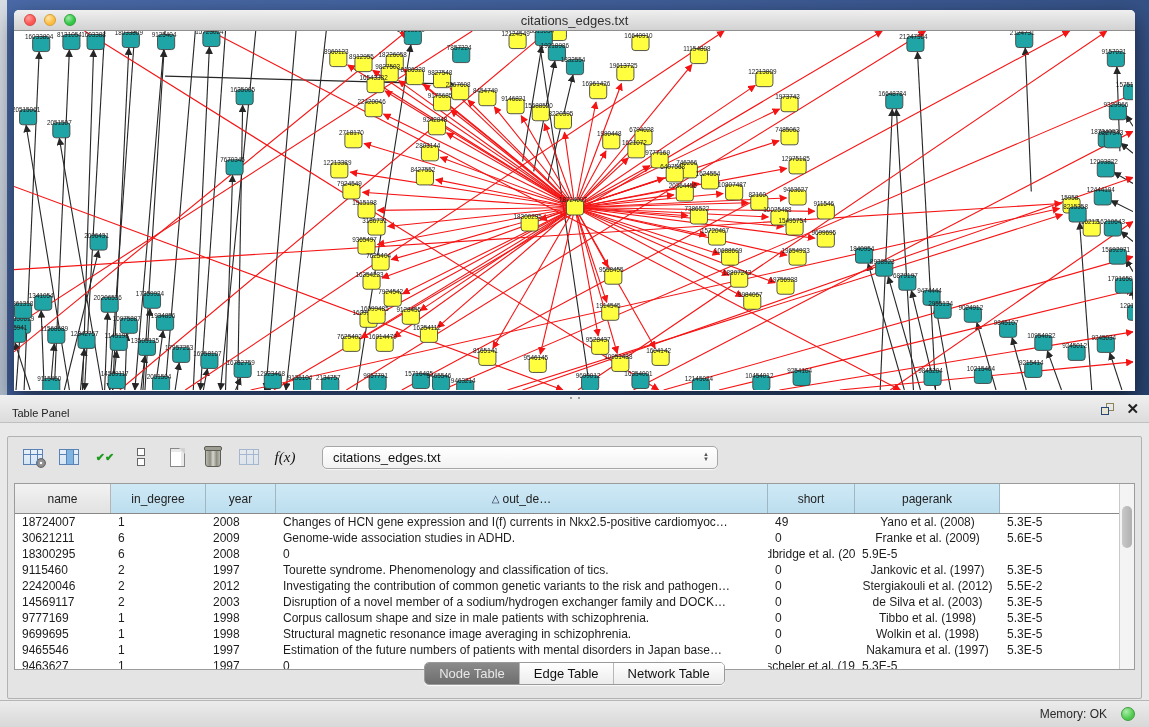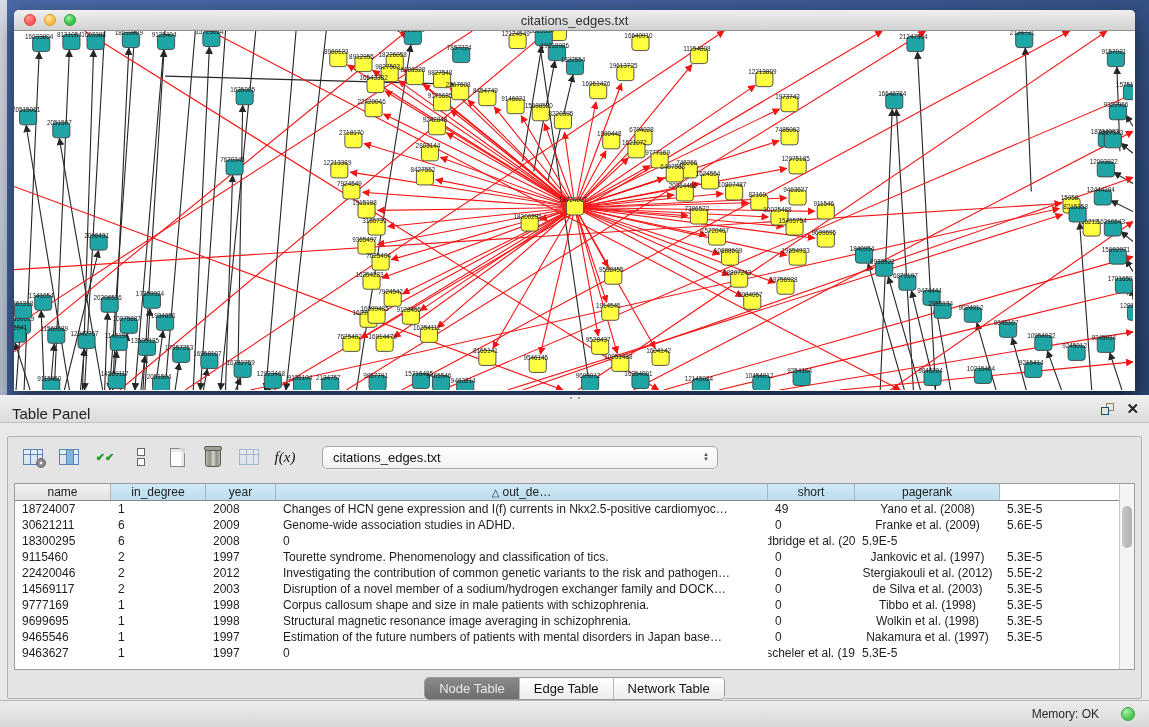--- a/index.html
+++ b/index.html
@@ -25,21 +25,21 @@
   .tl-red   { background:radial-gradient(circle at 35% 30%,#ff9d99,#fc5753 60%); border:1px solid #d94542; }
   .tl-yel   { background:radial-gradient(circle at 35% 30%,#ffe6a8,#fdbc40 60%); border:1px solid #d79e33; }
   .tl-grn   { background:radial-gradient(circle at 35% 30%,#9fe8a5,#33c748 60%); border:1px solid #2aa336; }
   .gcanvas { position:relative; width:1119px; height:359px; background:#ffffff; overflow:hidden; }
   .gcanvas svg { display:block; }
 
   
   .tpanel { position:absolute; left:0; top:395px; width:1149px; height:332px; background:#E9E9E9; }
   .tpanel-header { height:28px; background:linear-gradient(#f0f0f0,#dcdcdc);
     border-bottom:1px solid #c0c0c0; display:flex; align-items:center; padding:0 12px; position:relative; }
-  .tpanel-title { font-size:15px; color:#222;margin-top:9px; }
+  .tpanel-title { font-size:11px; color:#222;margin-top:9px; }
   .tpanel-header-icons { position:absolute; right:10px; top:0; height:28px; display:flex; align-items:center; gap:12px; }
   .float-ic { width:13px; height:12px; position:relative; }
   .float-ic .sq1 { position:absolute; left:0; bottom:0; width:8px; height:8px; border:1px solid #26477a; background:#e8e4d2;}
   .float-ic .sq2 { position:absolute; right:0; top:0; width:8px; height:8px; border:1px solid #8a8458; background:transparent;}
   .close-ic { font-size:15px; font-weight:bold; color:#222; line-height:14px; }
   .splitter-dot { position:absolute; left:50%; top:1px; width:14px; height:4px; margin-left:-7px;
     background:radial-gradient(circle 2px at 3px 2px,#9a9a9a 55%,transparent 60%),
                radial-gradient(circle 2px at 11px 2px,#9a9a9a 55%,transparent 60%); }
 
   .tpanel-container { position:absolute; left:7px; right:7px; top:41px; bottom:28px;
@@ -52,46 +52,46 @@
     border:1px solid #a6a6a6; border-radius:5px; display:flex; align-items:center;
     padding:0 6px 0 10px; box-shadow:0 1px 0 rgba(255,255,255,.7); }
   .combo-text { flex:1; font-size:13px; color:#111; }
   .combo-arrows { display:flex; flex-direction:column; line-height:5px; font-size:6px; color:#555; padding-right:2px;}
 
   
   .ttable { position:absolute; left:6px; right:6px; top:46px; height:187px;
     background:#fff; border:1px solid #9b9b9b; display:flex; }
   .tgrid { flex:1; overflow:hidden; }
   .thead { display:grid; grid-template-columns:96px 95px 70px 492px 87px 145px 92px;
-    height:17px; border-bottom:1px solid #888; }
+    height:30px; border-bottom:1px solid #888; }
   .th { font-size:12px; color:#222; display:flex; align-items:center; justify-content:center;
     background:linear-gradient(#cfe9f6,#bcdeee); border-right:1px solid #9fb7c2; overflow:hidden; white-space:nowrap; }
   .th.first { background:linear-gradient(#f2f2f2,#e2e2e2); border-right:1px solid #b5b5b5; }
   .th .sort { font-size:10px; margin-right:3px; color:#224; }
   .tbody .tr { display:grid; grid-template-columns:96px 95px 70px 492px 87px 145px 92px; height:16px; }
   .td { font-size:12px; color:#1d1d1d; white-space:nowrap; overflow:hidden; padding:0 2px 0 7px;
     display:flex; align-items:center; }
   .td.c-short { justify-content:center; padding:0; }
   .vscroll { width:15px; background:#f4f4f4; border-left:1px solid #c9c9c9; position:relative; }
   .vthumb { position:absolute; left:2px; top:22px; width:10px; height:42px; border-radius:5px;
     background:linear-gradient(90deg,#c9c9c9,#b0b0b0); }
 
   
-  .seg-wrap { position:absolute; left:0; right:0; top:240px; display:flex; justify-content:center; }
+  .seg-wrap { position:absolute; left:0; right:0; top:225px; display:flex; justify-content:center; }
   .seg { display:flex; border:1px solid #9a9a9a; border-radius:5px; overflow:hidden;
     box-shadow:0 1px 1px rgba(255,255,255,.8); }
   .seg-btn { height:21px; padding:0 14px; font-size:13px; display:flex; align-items:center;
     background:linear-gradient(#ffffff,#ececec); color:#111; border-right:1px solid #b8b8b8; }
   .seg-btn:last-child { border-right:none; }
   .seg-btn.sel { background:linear-gradient(#8a8a8a,#6e6e6e); color:#e8e8e8; }
 
   
   .statusbar { position:absolute; left:0; bottom:0; width:1149px; height:27px;
     background:linear-gradient(#ececec,#d8d8d8); border-top:1px solid #b5b5b5;
-    display:flex; align-items:center; justify-content:flex-end; padding:0 14px; gap:22px; }
+    display:flex; align-items:center; justify-content:flex-end; padding:0 14px; gap:14px; }
   .status-text { font-size:12px; color:#2a2a2a; }
   .status-dot { width:14px; height:14px; border-radius:50%;
     background:radial-gradient(circle at 35% 30%,#a9eda9,#4cc94c 65%); border:1px solid #3f9c3f; }
 
   
   .ic-grid { width:20px; height:16px; border:1px solid #5b82b5; background:
       linear-gradient(#e8f1fa,#d5e6f5); position:relative; }
   .ic-grid:before { content:""; position:absolute; left:0; top:4px; right:0; height:1px; background:#5b82b5; }
   .ic-grid:after  { content:""; position:absolute; left:6px; top:0; bottom:0; width:1px; background:#5b82b5;
       box-shadow:7px 0 0 #5b82b5; }

